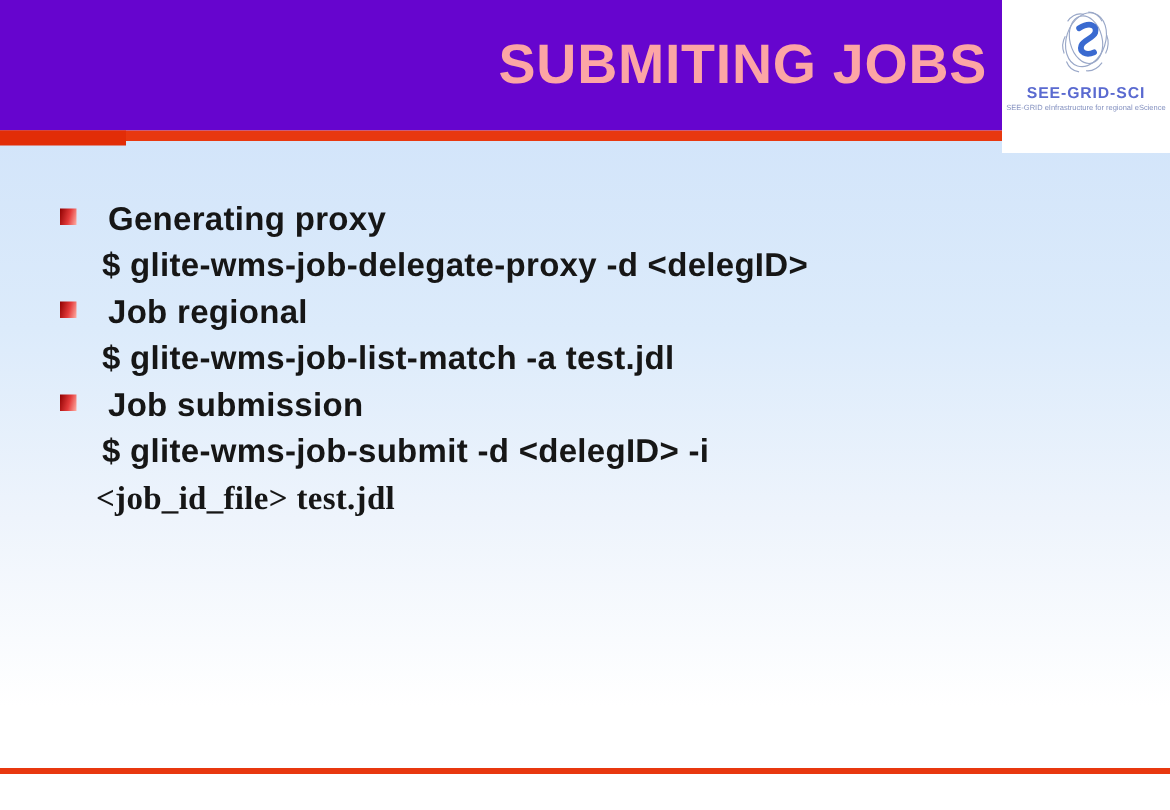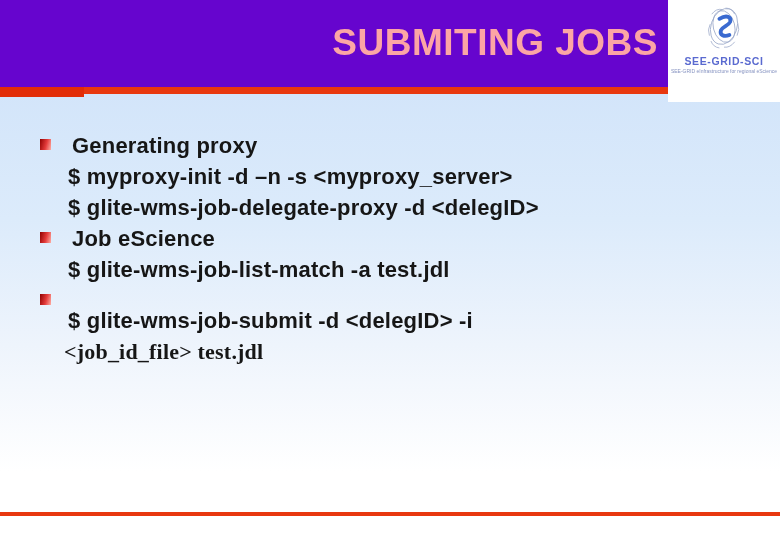--- a/index.html
+++ b/index.html
@@ -95,32 +95,32 @@
     <div class="logo-tagline">SEE-GRID eInfrastructure for regional eScience</div>
   </div>
 
   <div class="content">
 
     <div class="bullet-row">
       <span class="bullet"></span>
       <span class="item-label">Generating proxy</span>
     </div>
 
-    <div class="cmd">$ myproxy-init -d –n -s &lt;myproxy_server&gt;</div>
 
     <div class="cmd">$ glite-wms-job-delegate-proxy -d &lt;delegID&gt;</div>
 
     <div class="bullet-row">
       <span class="bullet"></span>
-      <span class="item-label">Job eScience</span>
+      <span class="item-label">Job regional</span>
     </div>
     <div class="cmd">$ glite-wms-job-list-match -a test.jdl</div>
 
     <div class="bullet-row">
       <span class="bullet"></span>
+      <span class="item-label">Job submission</span>
     </div>
     <div class="cmd">$ glite-wms-job-submit -d &lt;delegID&gt; -i</div>
     <div class="cmd" style="padding-left:26px;font-family:Liberation Serif, serif;">&lt;job_id_file&gt; test.jdl</div>
 
   </div>
 
   <div class="footer-line"></div>
 
 </div>
 

